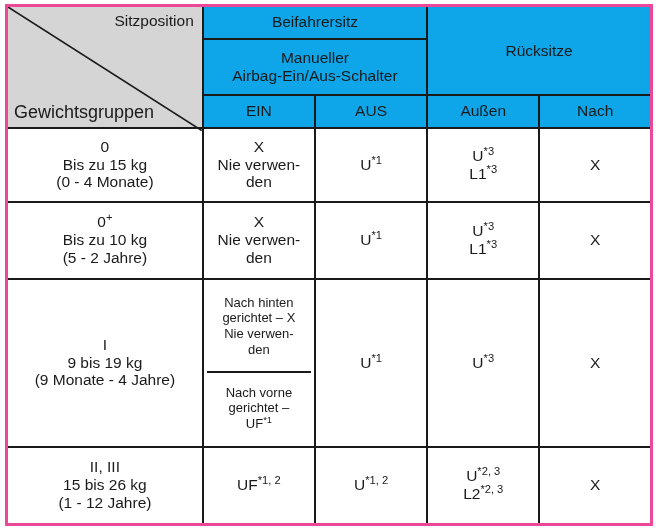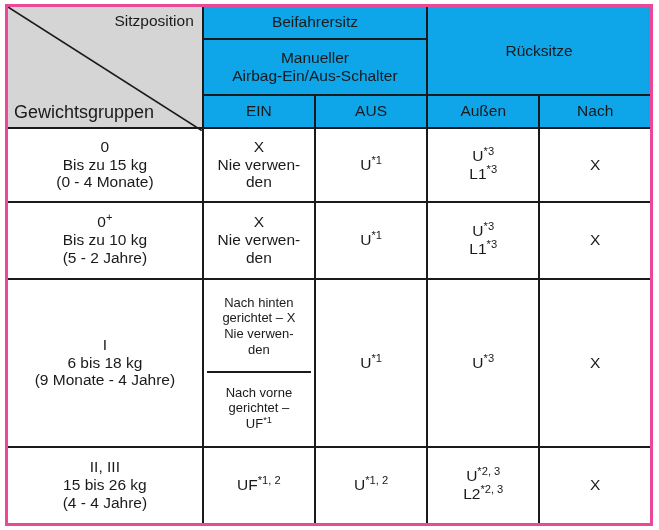--- a/index.html
+++ b/index.html
@@ -189,21 +189,21 @@
       <td>
         <span class="cellline"><span>U</span><sup>*3</sup></span>
         <span class="cellline"><span>L1</span><sup>*3</sup></span>
       </td>
       <td>X</td>
     </tr>
 
     <tr style="height:168px">
       <td class="group">
         <span class="gline">I</span>
-        <span class="gline">6 bis 18 kg</span>
+        <span class="gline">9 bis 19 kg</span>
         <span class="gline">(9 Monate - 4 Jahre)</span>
       </td>
       <td class="nested">
         <table class="inner">
           <tbody>
             <tr style="height:90px">
               <td>
                 <span class="cellline">Nach hinten</span>
                 <span class="cellline">gerichtet – X</span>
                 <span class="cellline">Nie verwen-</span>
@@ -226,21 +226,21 @@
       <td>
         <span>U</span><sup>*3</sup>
       </td>
       <td>X</td>
     </tr>
 
     <tr style="height:78px">
       <td class="group">
         <span class="gline">II, III</span>
         <span class="gline">15 bis 26 kg</span>
-        <span class="gline">(4 - 4 Jahre)</span>
+        <span class="gline">(1 - 12 Jahre)</span>
       </td>
       <td>
         <span>UF</span><sup>*1, 2</sup>
       </td>
       <td>
         <span>U</span><sup>*1, 2</sup>
       </td>
       <td>
         <span class="cellline"><span>U</span><sup>*2, 3</sup></span>
         <span class="cellline"><span>L2</span><sup>*2, 3</sup></span>

